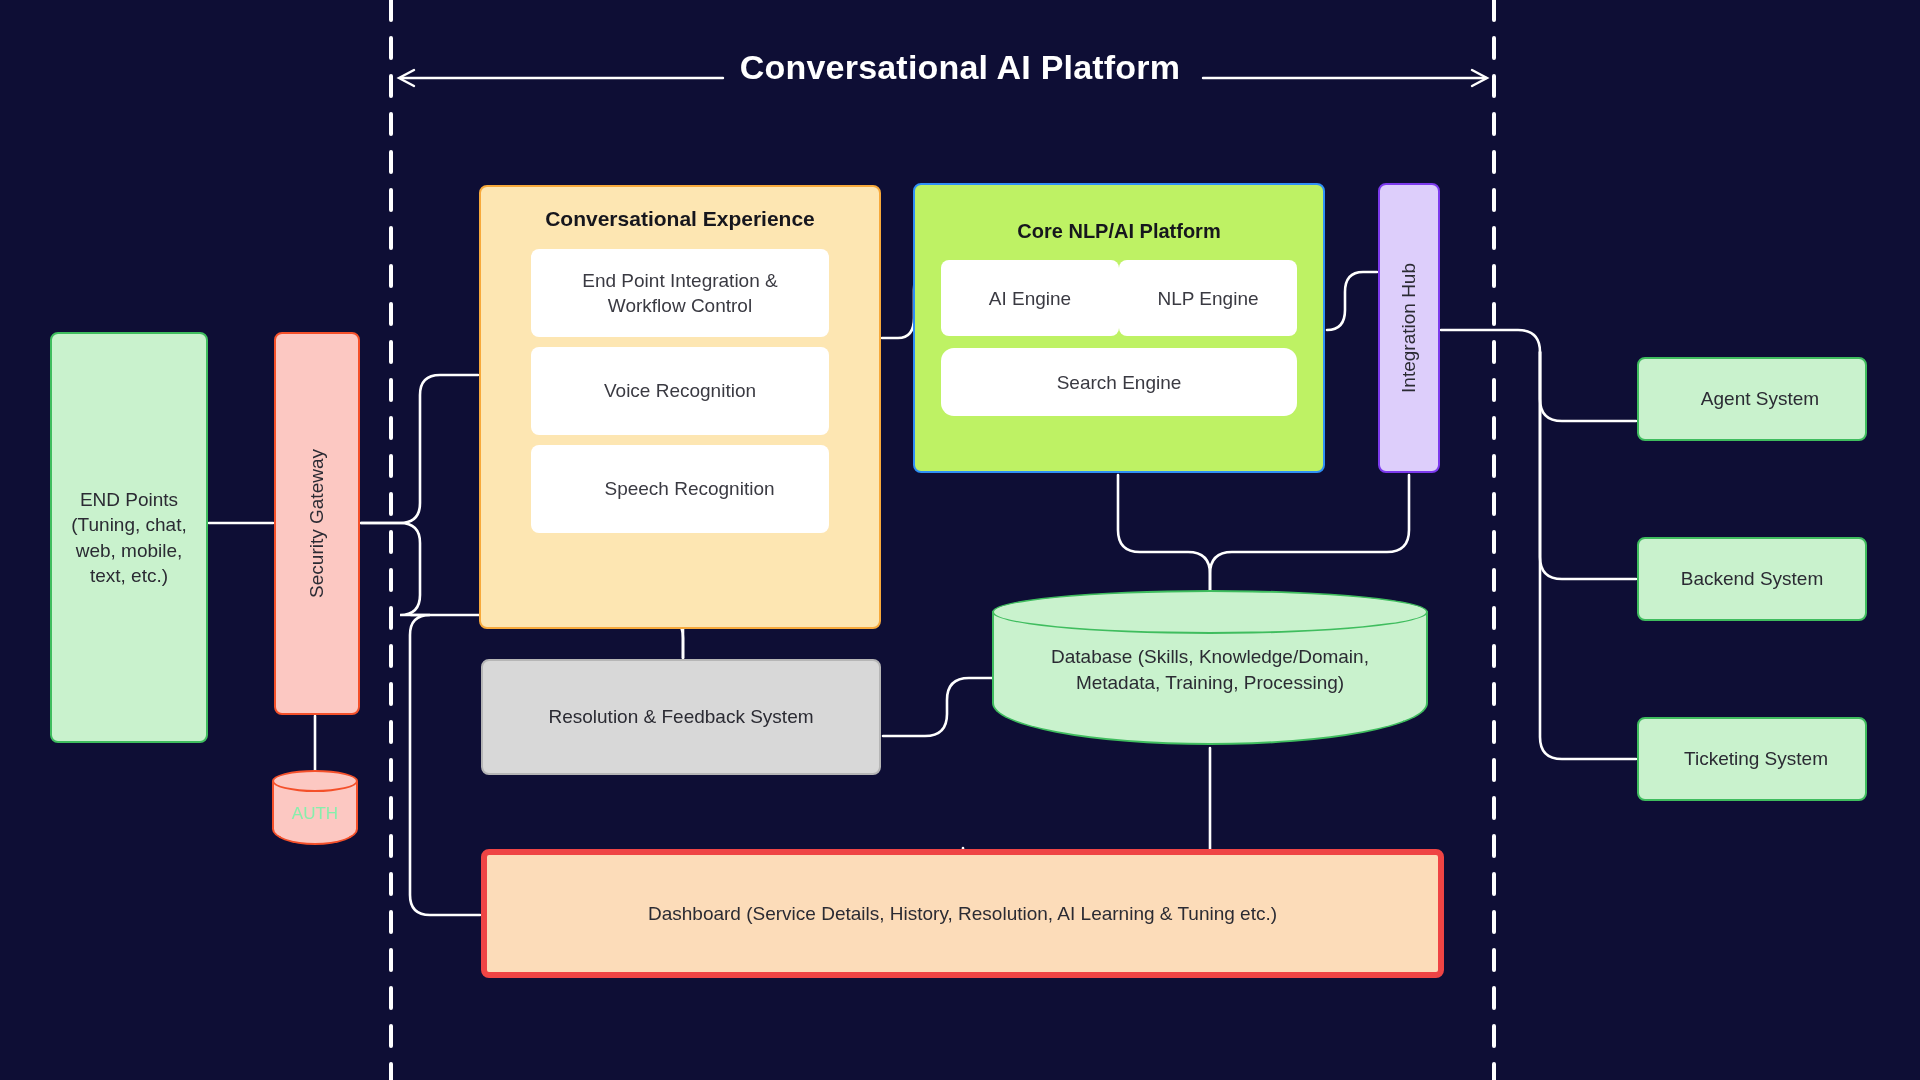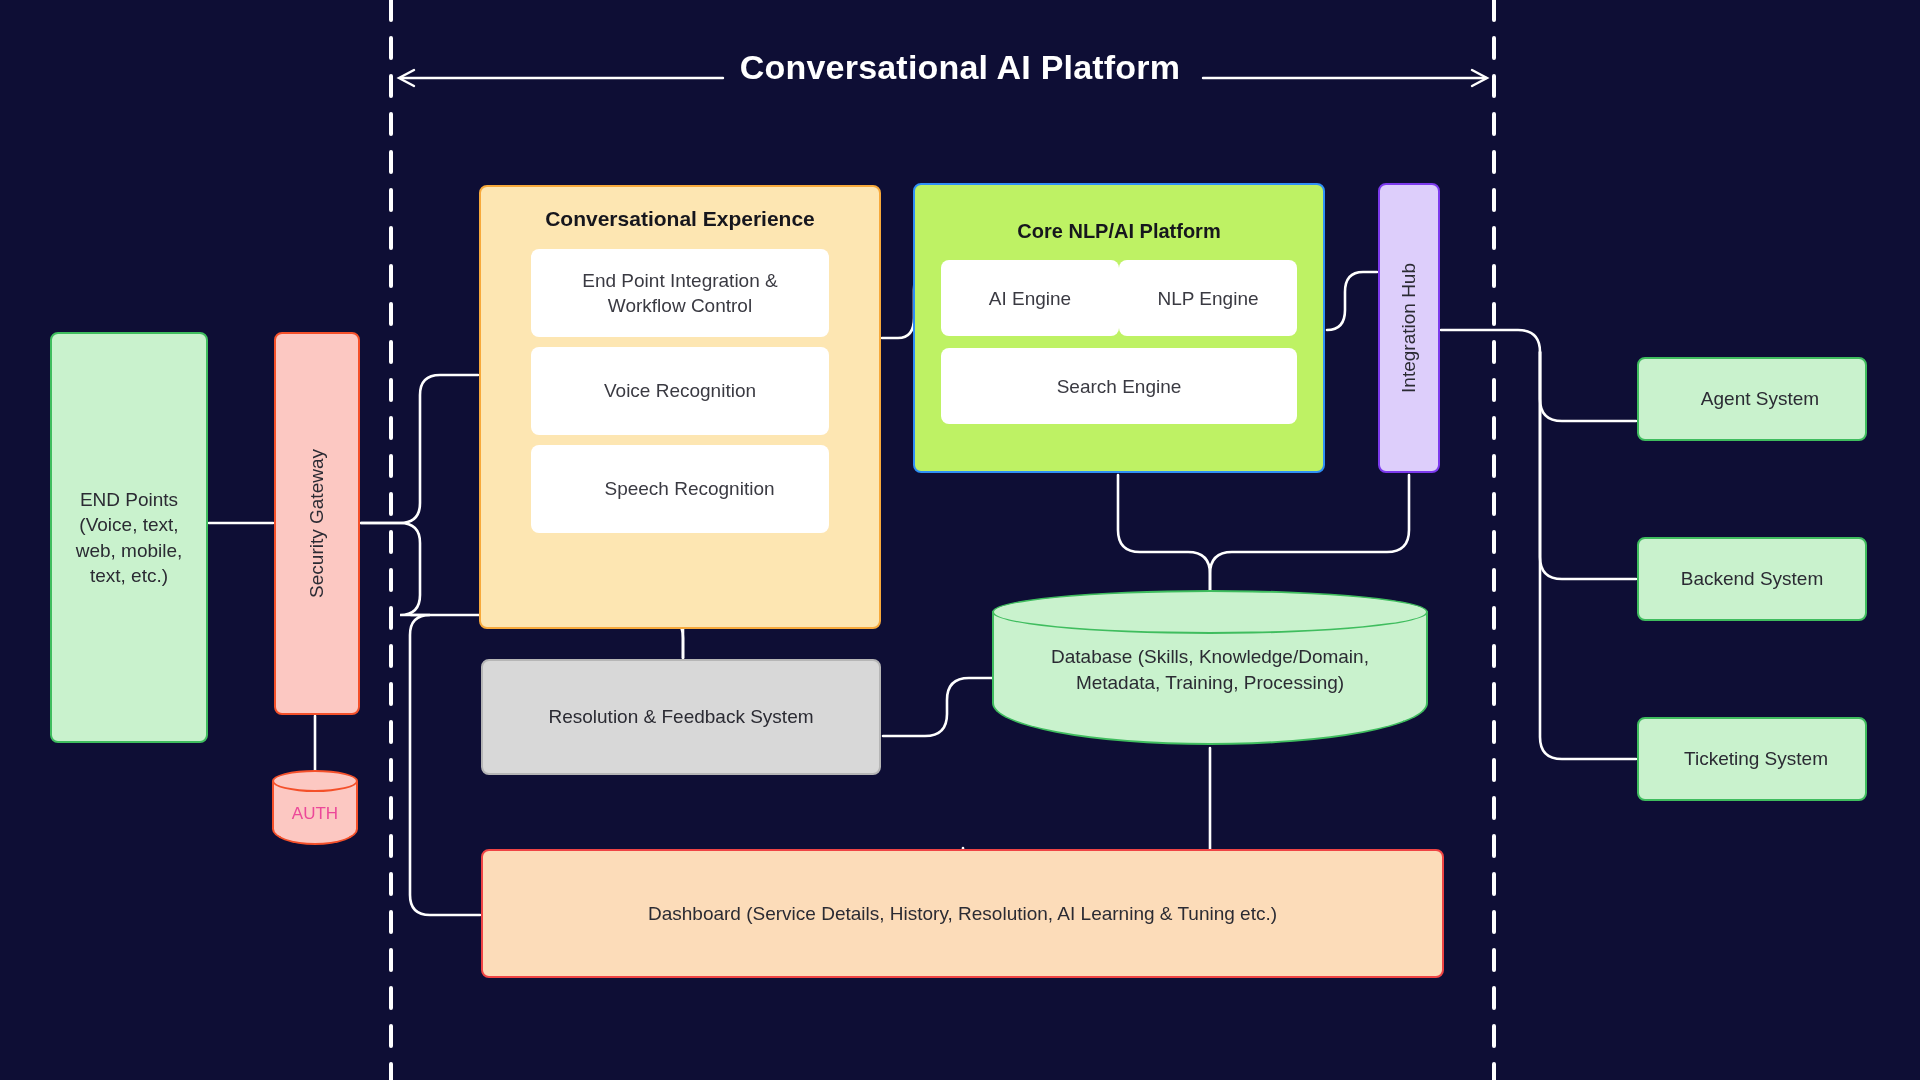--- a/index.html
+++ b/index.html
@@ -57,21 +57,21 @@
     border-left: 2px solid #f4502a; border-right: 2px solid #f4502a;
     border-bottom: 2px solid #f4502a;
     border-radius: 0 0 43px 43px / 0 0 16px 16px;
   }
   #auth .cyl-top {
     position: absolute; left: 0; top: 0; width: 86px; height: 22px;
     background: #fcc8c2; border: 2px solid #f4502a; border-radius: 50%;
   }
   #auth .cyl-label {
     position: absolute; left: 0; top: 34px; width: 86px;
-    text-align: center; font-size: 17px; color: #ec4899;
+    text-align: center; font-size: 17px; color: #86efac;
   }
 
   
   #conv-exp {
     left: 479px; top: 185px; width: 402px; height: 444px;
     background: #fde6b2; border: 2px solid #f7a93b;
     display: block; padding: 18px 50px;
   }
   #conv-exp .grp-title {
     font-size: 21px; font-weight: bold; text-align: center; color: #16161d;
@@ -91,21 +91,21 @@
     left: 913px; top: 183px; width: 412px; height: 290px;
     background: #bef264; border: 2px solid #2f90f5;
     display: block; padding: 33px 26px;
   }
   #core-nlp .grp-title {
     font-size: 20px; font-weight: bold; text-align: center; color: #16161d;
     margin-bottom: 16px;
   }
   #core-nlp .row { display: flex; gap: 0; margin-bottom: 12px; }
   #core-nlp .row .subcard { flex: 1; height: 76px; margin-bottom: 0; }
-  #core-nlp .wide { height: 76px; margin-bottom: 1px; }
+  #core-nlp .wide { height: 68px; margin-bottom: 1px; border-radius: 13px; }
 
   
   #integration-hub {
     left: 1378px; top: 183px; width: 62px; height: 290px;
     background: #ddcefb; border: 2px solid #7c3aed;
     font-size: 19px;
   }
   #integration-hub .vtext {
     writing-mode: vertical-rl; transform: rotate(180deg); white-space: nowrap;
   }
@@ -133,21 +133,21 @@
   
   #resolution {
     left: 481px; top: 659px; width: 400px; height: 116px;
     background: #d8d8d8; border: 2px solid #b6b6b6;
     font-size: 19px;
   }
 
   
   #dashboard {
     left: 481px; top: 849px; width: 963px; height: 129px;
-    background: #fcdcb9; border: 2px solid #ef4444;
+    background: #fcdcb9; border: 6px solid #ef4444;
     font-size: 19px;
   }
 
   
   .right-sys {
     left: 1637px; width: 230px; height: 84px;
     background: #c9f2cd; border: 2px solid #3fbd5e;
     font-size: 19px;
   }
   #agent-system   { top: 357px; padding-left: 16px; }
@@ -196,21 +196,21 @@
       <path d="M1540 352 V557 q0 22 22 22 H1636"></path>
       <path d="M1540 352 V737 q0 22 22 22 H1636"></path>
     </g>
   </svg>
 
   <div id="title">Conversational AI Platform</div>
 
   <div class="node" id="endpoints">
     <div>
       <div>END Points</div>
-      <div>(Voice, text,</div>
+      <div>(Tuning, chat,</div>
       <div>web, mobile,</div>
       <div>text, etc.)</div>
     </div>
   </div>
 
   <div class="node" id="security-gateway">
     <span class="vtext">Security Gateway</span>
   </div>
 
   <div id="auth">

